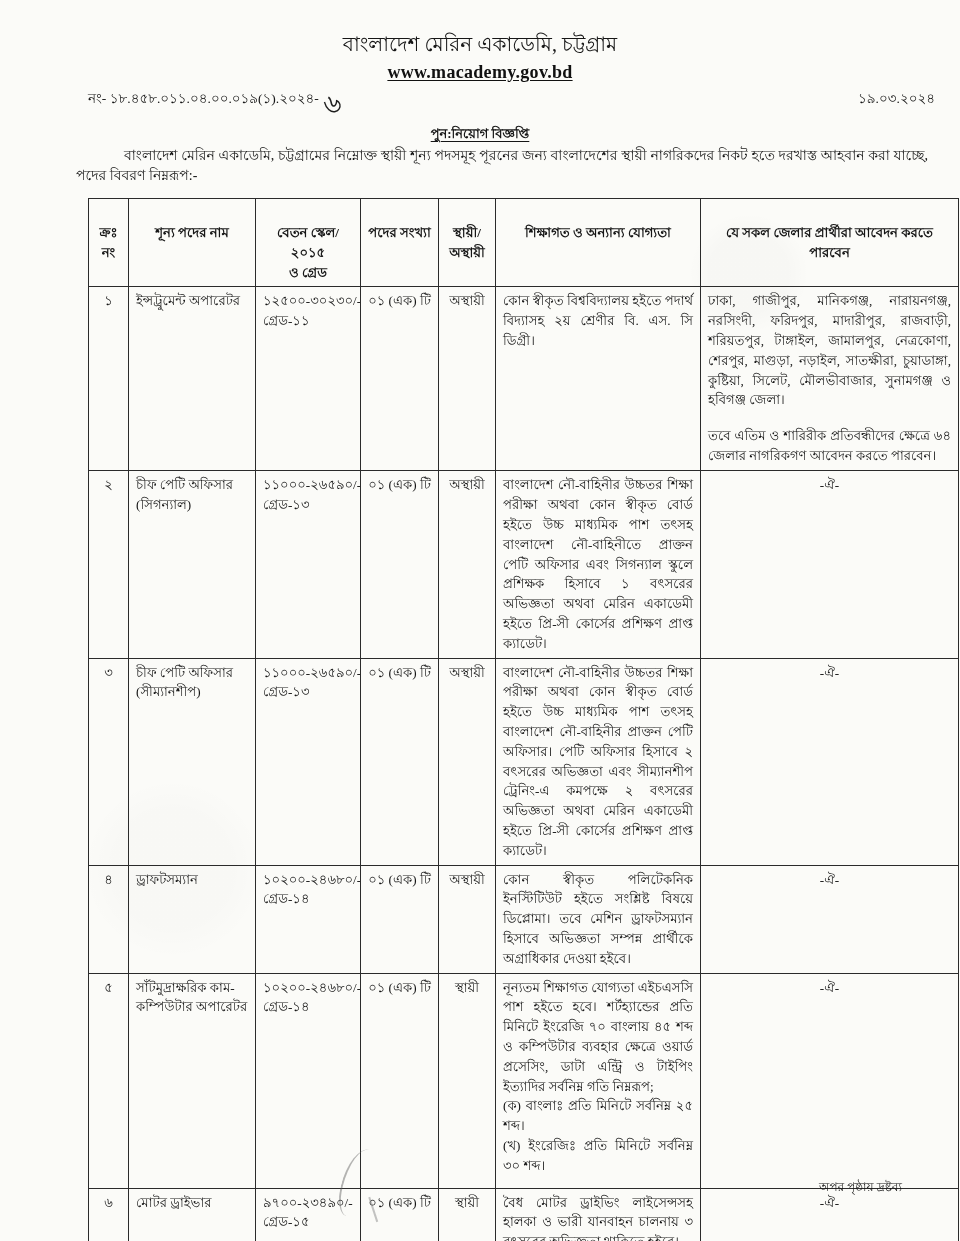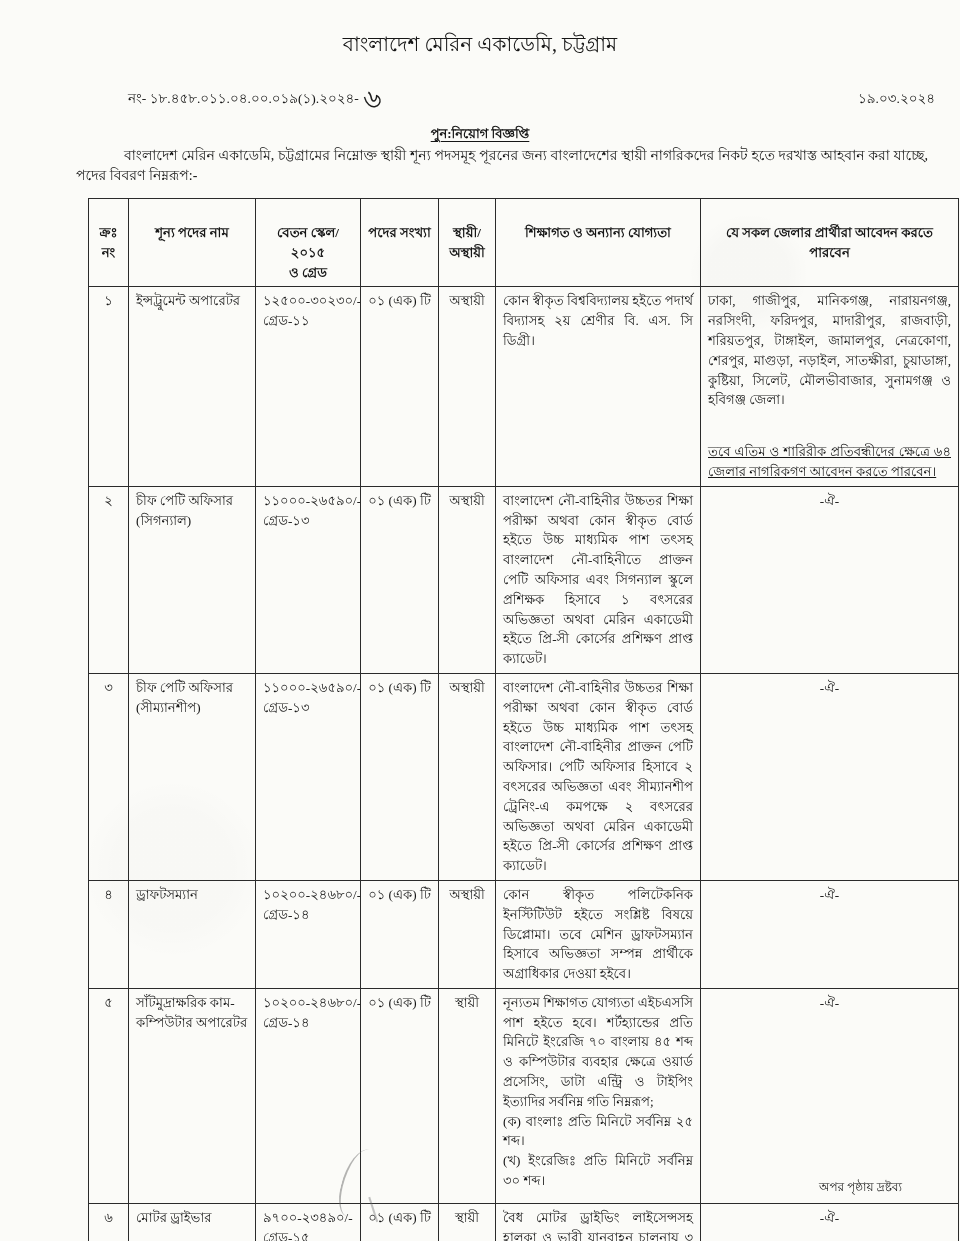--- a/index.html
+++ b/index.html
@@ -22,21 +22,21 @@
   .gov-line{ font-size:14.5px; }
   .org-line{ font-size:20px; }
   .site-line{ font-size:18px; font-weight:bold; letter-spacing:.3px; }
   .site-line a{ color:#111; text-decoration:underline; text-underline-offset:2px; }
 
   .ref-row{
     position:absolute; left:88px; right:25px; top:88px;
     font-size:13.5px;
     display:flex; justify-content:space-between; align-items:flex-start;
   }
-  .memo-wrap{ display:flex; align-items:flex-start;margin-left:40px; }
+  .memo-wrap{ display:flex; align-items:flex-end; }
   .hand-mark{
     display:inline-block; font-size:27px; line-height:18px;
     transform:rotate(-14deg) translateY(2px);
     margin-left:4px; color:#1d1d1d;
     font-family:"DejaVu Sans", sans-serif;
   }
   .date{ margin-top:0; }
 
   .doc-title{
     position:absolute; left:0; right:0; top:124px;
@@ -68,21 +68,21 @@
     font-family:Liberation Serif, serif;
   }
   .preline{ white-space:pre-line; }
   .c-serial{ text-align:center; }
   .c-pay{ }
   .c-count{ text-align:center; }
   .c-type{ text-align:center; }
   .c-qual{ text-align:justify; }
   .c-dist{ text-align:justify; }
   .c-dist .ditto{ display:block; text-align:center; }
-  .dist-note{ margin-top:32px;text-decoration:underline; }
+  .dist-note{ margin-top:16px; }
 
   tr.r1{ height:184px; } tr.r2{ height:145px; } tr.r3{ height:164px; }
   tr.r4{ height:94px; }  tr.r5{ height:215px; } tr.r6{ height:60px; }
   tr.hrow{ height:50px; }
 
   .footer-note{
     position:absolute; right:58px; top:1178px;
     font-size:12px;
   }
 
@@ -98,20 +98,23 @@
     transform:rotate(-18deg);
   }
 </style>
 </head>
 <body>
 
 <div class="page">
 
   <div class="center-head">
     <div class="org-line">বাংলাদেশ মেরিন একাডেমি, চট্টগ্রাম</div>
+    <div class="site-line">
+      <a href="#">www.macademy.gov.bd</a>
+    </div>
   </div>
 
   <div class="ref-row">
     <span class="memo-wrap">
       <span>নং- ১৮.৪৫৮.০১১.০৪.০০.০১৯(১).২০২৪-</span>
       <span class="hand-mark">৬</span>
     </span>
     <span class="date">১৯.০৩.২০২৪</span>
   </div>
 

